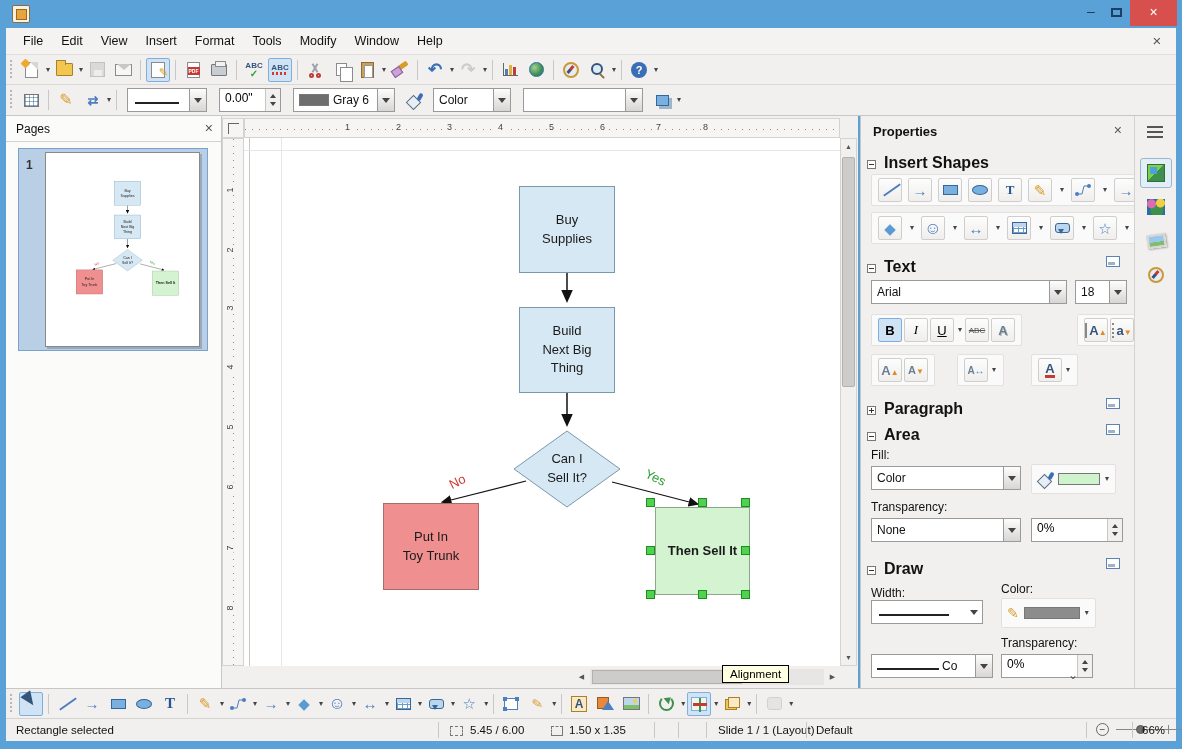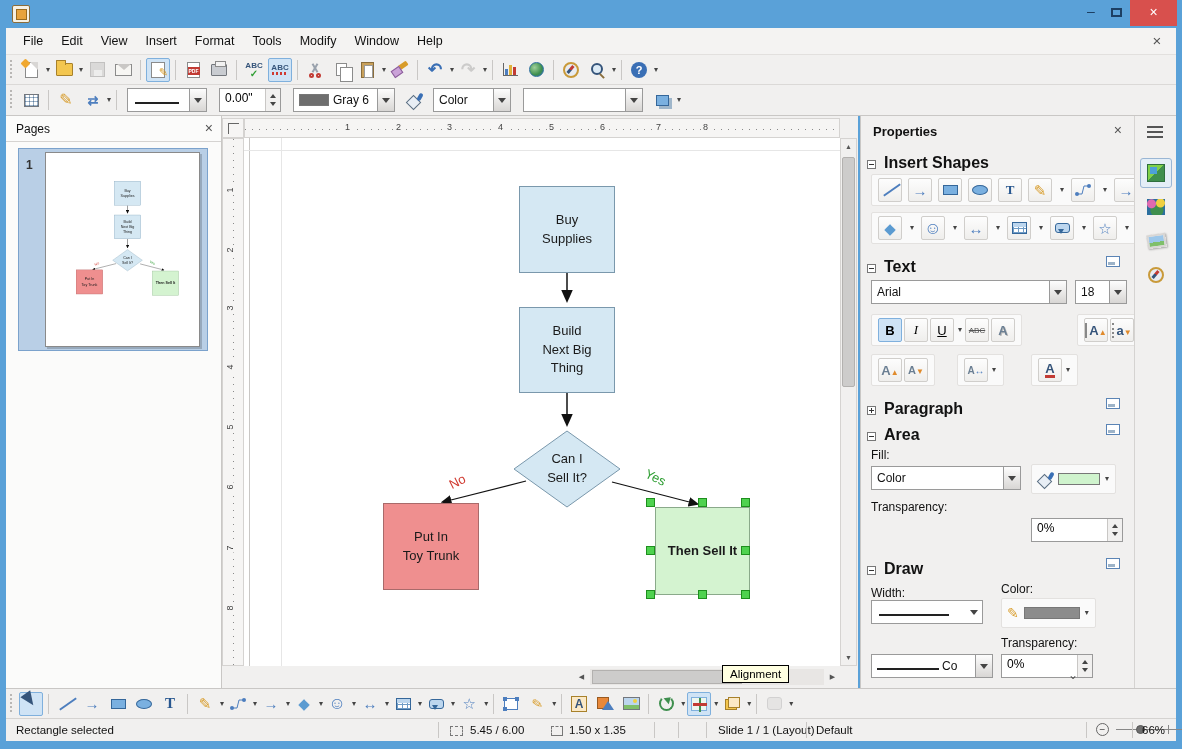--- a/index.html
+++ b/index.html
@@ -637,20 +637,26 @@
         <span class="sbtn">
           <i class="tri-d"></i>
         </span>
       </div>
     <div class="shape-row" style="left:170px;top:348px;gap:3px;padding:2px 5px">
       <span class="i-bucket"></span>
       <span class="swatch" style="background:#cff3cd;margin-left:2px"></span>
       <span class="caret">▾</span>
     </div>
     <span class="lab" style="top:384px">Transparency:</span>
+    <div class="sel" style="left:10px;top:402px;width:150px">
+        <span class="val">None</span>
+        <span class="sbtn">
+          <i class="tri-d"></i>
+        </span>
+      </div>
     <div class="spin" style="left:170px;top:402px;width:92px">
         <span class="val">0%</span>
         <span class="spbtns">
           <i class="tri-u"></i>
           <i class="tri-d"></i>
         </span>
       </div>
 
     <div class="sec-hd" style="top:444px"><span class="boxpm"></span><span>Draw</span></div>
     <div class="dlg" style="top:442px"></div>

